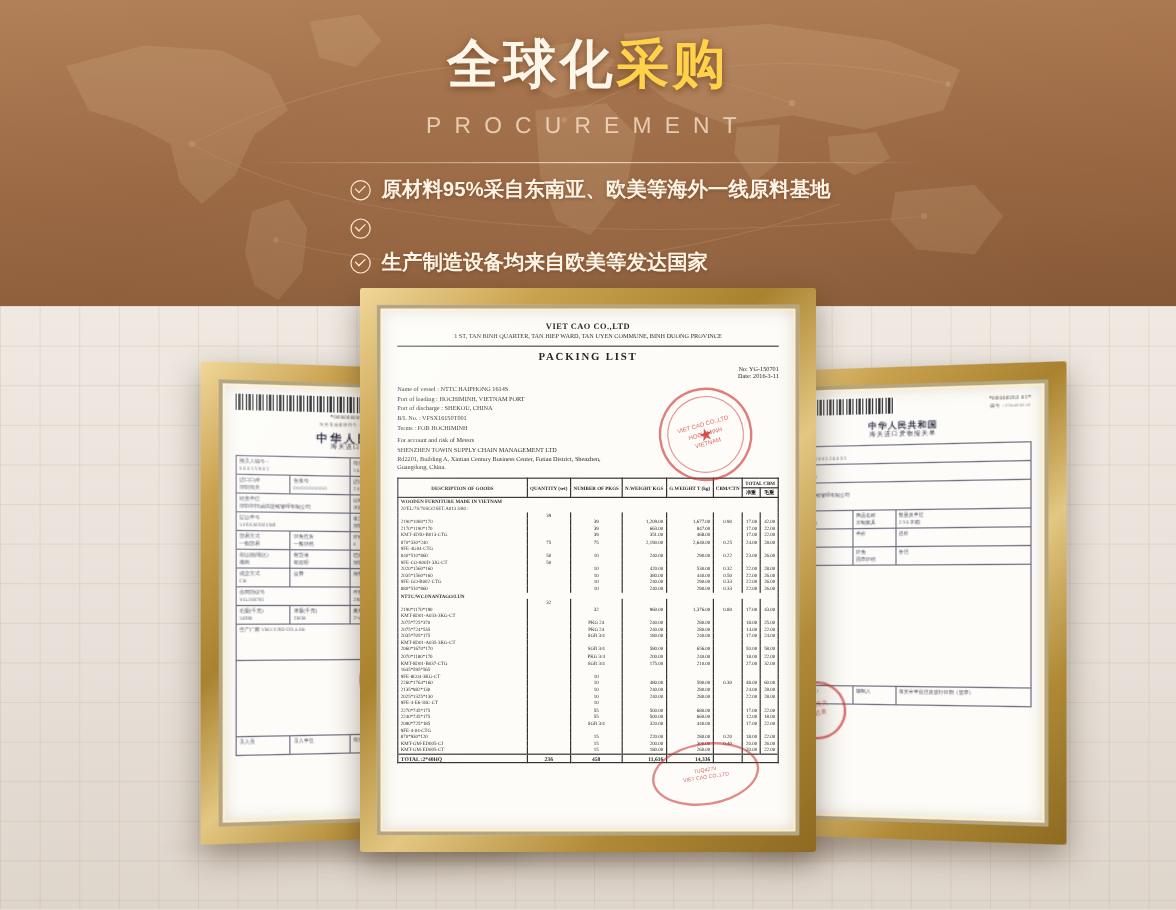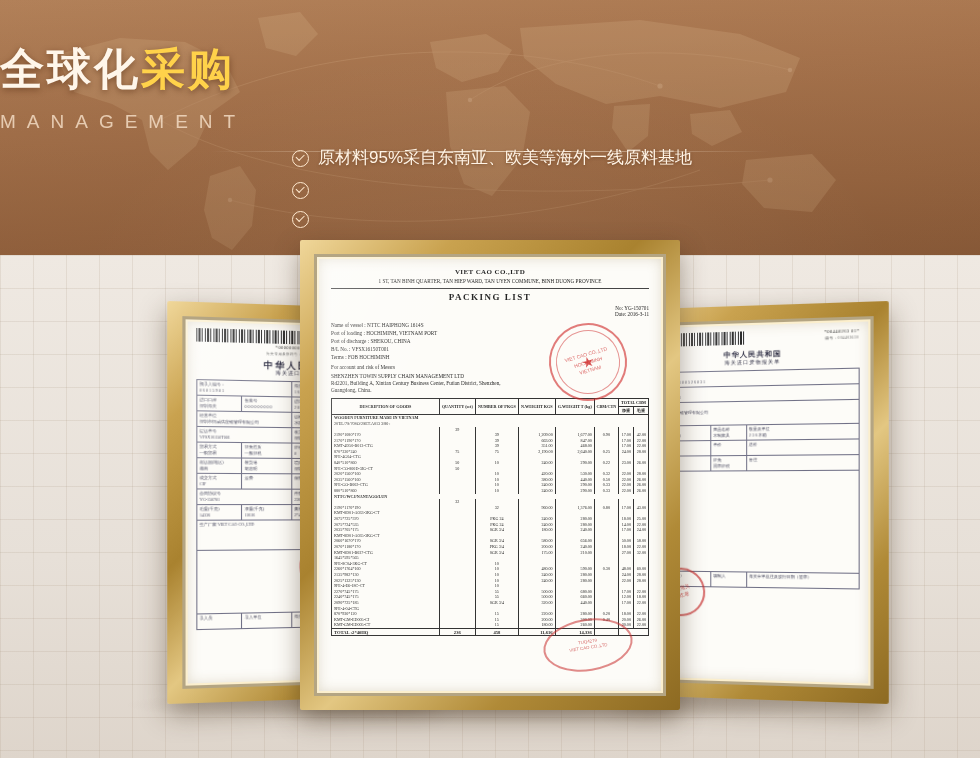--- a/index.html
+++ b/index.html
@@ -40,21 +40,22 @@
   }
   .map svg { display: block; }
   .banner-veil {
     position: absolute;
     top: 0; left: 0; right: 0; bottom: 0;
     background: linear-gradient(180deg, rgba(150,98,60,0.10) 0%, rgba(120,75,45,0.35) 100%);
   }
 
   .title-wrap {
     position: absolute;
-    top: 40px; left: 0; right: 0;
+    top: 24px; left: 0; right: 0;
+    text-align: center;
   }
   .title-main {
     font-size: 44px;
     letter-spacing: 3px;
     font-weight: bold;
     color: #fff6ea;
     text-shadow: 0 2px 6px rgba(80,40,15,0.55);
   }
   .title-main .accent {
     color: #ffd24a;
@@ -75,20 +76,21 @@
     background: linear-gradient(90deg, rgba(255,240,220,0) 0%, rgba(255,240,220,0.75) 50%, rgba(255,240,220,0) 100%);
   }
 
   .bullets {
     position: absolute;
     top: 146px;
     left: 292px;
     color: #fff4e6;
     font-size: 17px;
     line-height: 24px;
+    font-weight: bold;
   }
   .bullet {
     display: flex;
     align-items: flex-start;
     margin-bottom: 8px;
     text-shadow: 0 1px 3px rgba(90,50,20,0.5);
   }
   .bullet .check {
     display: inline-block;
     width: 15px; height: 15px;
@@ -356,34 +358,35 @@
             <circle cx="470" cy="100" r="2.2"></circle>
           <circle cx="230" cy="200" r="2.2"></circle>
             <circle cx="790" cy="70" r="2.2"></circle>
         </g>
       </svg>
     </div>
     <div class="banner-veil"></div>
 
     <div class="title-wrap">
       <div class="title-main"><span>全球化</span><span class="accent">采购</span></div>
-      <div class="title-sub">MANAGEMENT</div>
+      <div class="title-sub">PROCUREMENT</div>
       <div class="title-rule"></div>
     </div>
 
     <div class="bullets">
       <div class="bullet">
         <span class="check"></span>
         <span>原材料95%采自东南亚、欧美等海外一线原料基地</span>
       </div>
       <div class="bullet">
         <span class="check"></span>
       </div>
       <div class="bullet">
         <span class="check"></span>
+        <span>生产制造设备均来自欧美等发达国家</span>
       </div>
     </div>
   </div>
 
   <div class="lower">
     <div class="lower-grid"></div>
     <div class="floor-shadow"></div>
   </div>
 
   <div class="frame frame-left">

